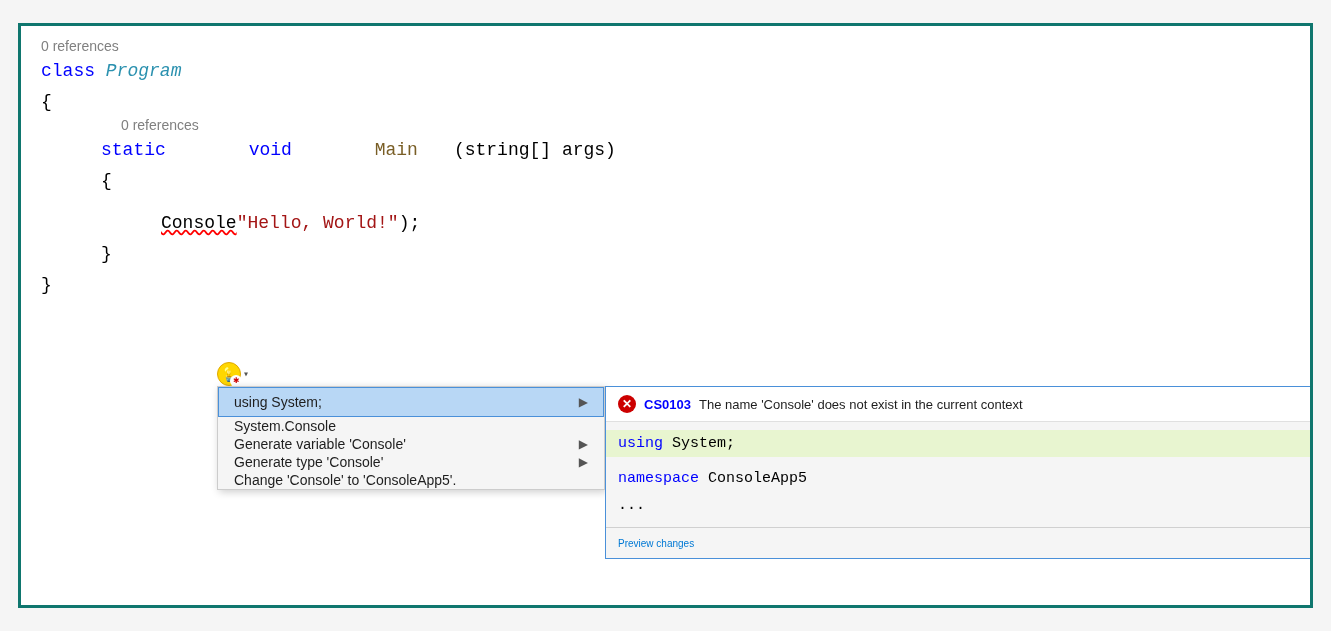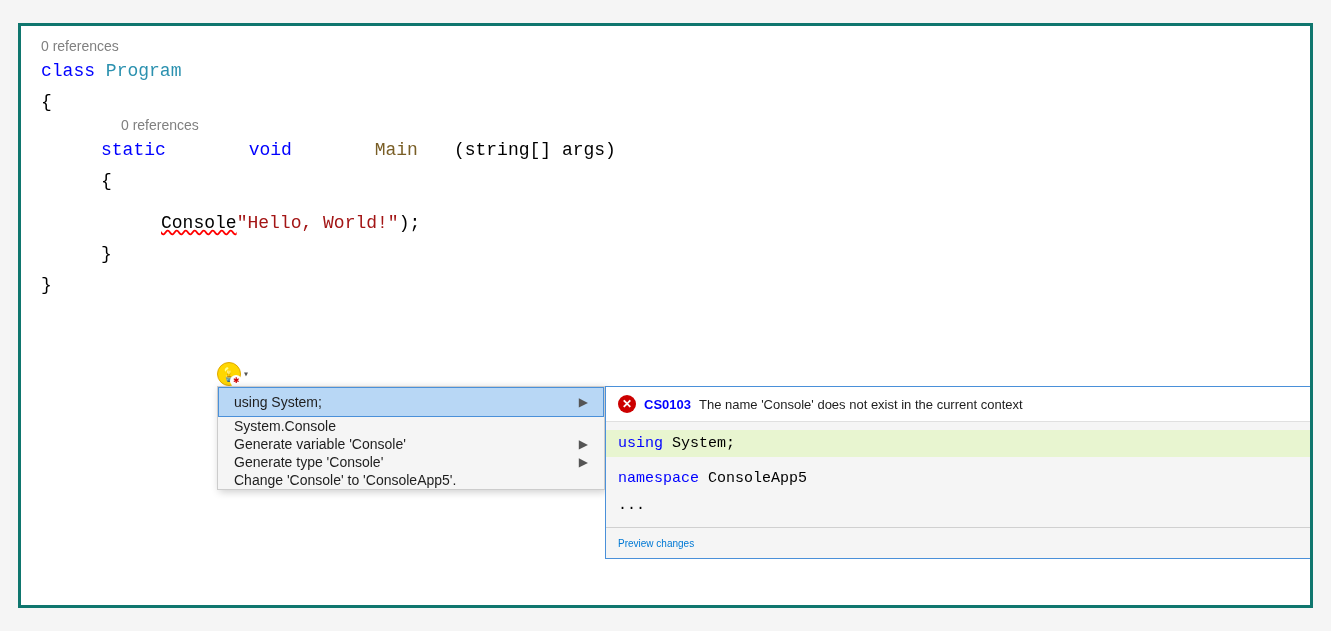--- a/index.html
+++ b/index.html
@@ -49,21 +49,21 @@
       font-size: 14px;
       font-family: 'Segoe UI', Arial, sans-serif;
       margin-bottom: 2px;
       margin-left: 80px;
     }
 
     .indent-1 { margin-left: 60px; gap: 36px; }
     .indent-2 { margin-left: 120px; }
 
     .kw-blue { color: #0000ff; }
-    .kw-teal { color: #2b91af; }
+    .kw-teal { color: #2b91af; font-style: italic; }
     .kw-brown { color: #795e26; }
     .kw-red { color: #a31515; }
     .text-black { color: #000000; }
 
     
     .squiggly {
       text-decoration: underline wavy #ff0000;
       text-decoration-skip-ink: none;
       margin-top: 12px;
     }

